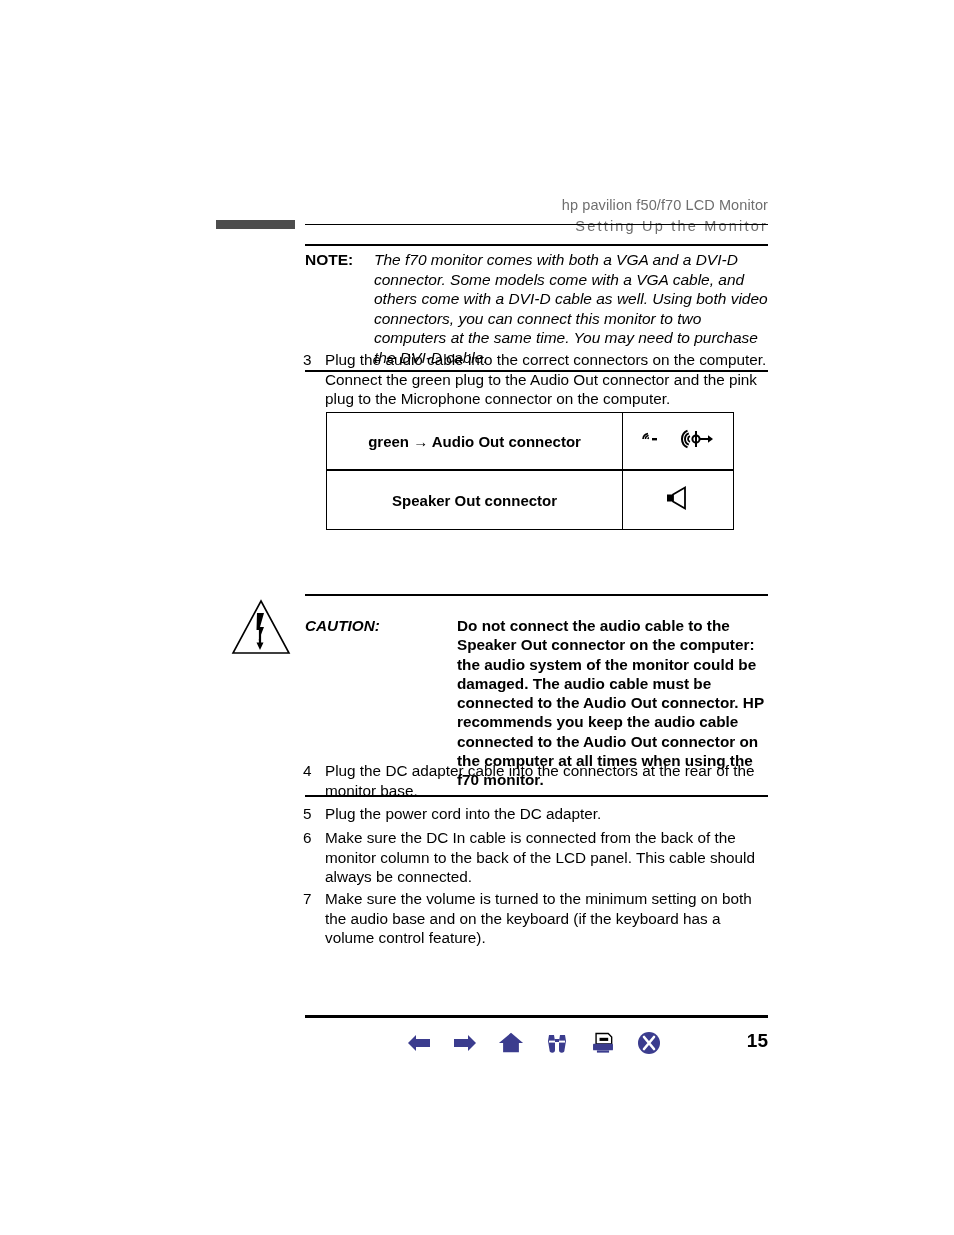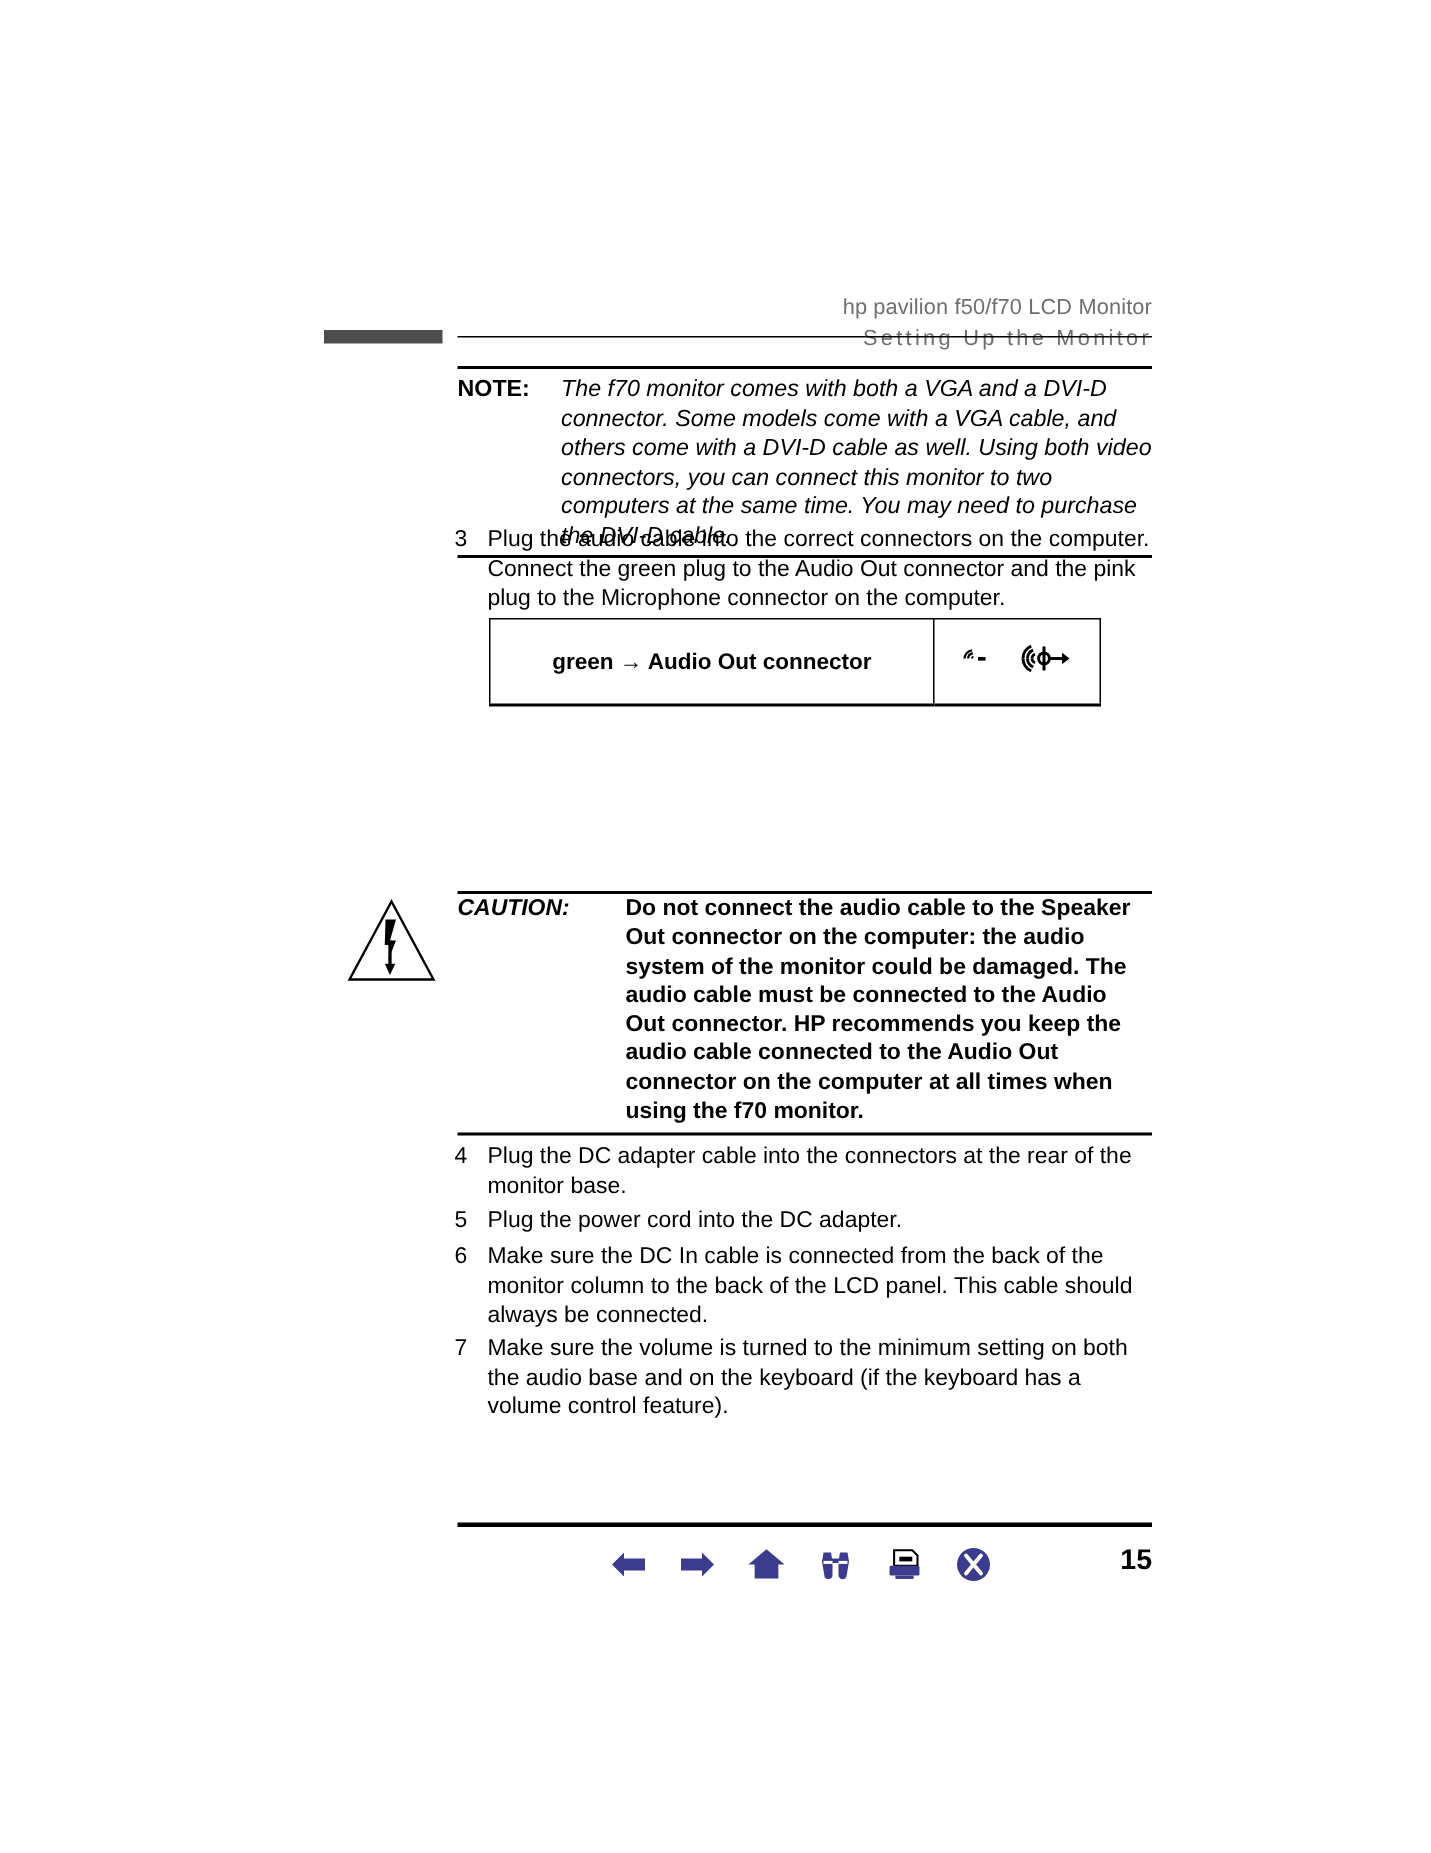--- a/index.html
+++ b/index.html
@@ -153,21 +153,22 @@
     width: 463px;
   }
   .caution-top-rule,
   .caution-bottom-rule {
     width: 463px;
     height: 2px;
     background: #000000;
   }
   .caution-body {
     display: flex;
-    padding: 0 0 5px 0;
+    padding: 20px 0 5px 0;
+    gap: 40px;
   }
   .caution-label {
     font-weight: bold;
     font-style: italic;
     font-size: 15.3px;
     line-height: 19.3px;
     width: 112px;
     flex: 0 0 112px;
   }
   .caution-text {
@@ -269,20 +270,31 @@
                 <path d="M12 11 A3 3 0 0 0 14 13.8" stroke="#000" stroke-width="1.8" fill="none"></path>
                 <circle cx="20" cy="11" r="3.6" stroke="#000" stroke-width="2" fill="none"></circle>
                 <line x1="20" y1="3" x2="20" y2="19" stroke="#000" stroke-width="2"></line>
                 <line x1="23" y1="11" x2="33" y2="11" stroke="#000" stroke-width="2"></line>
                 <path d="M32 7.2 L37 11 L32 14.8 Z" fill="#000"></path>
               </svg>
             </span>
           </div>
         </td>
       </tr>
+      <tr class="row-3">
+        <td class="conn-label-cell">Speaker Out connector</td>
+        <td class="conn-icon-cell">
+          <span>
+            <svg width="30" height="26" viewBox="0 0 30 26" aria-hidden="true">
+              <rect x="4" y="9.5" width="6" height="7" fill="#000"></rect>
+              <path d="M10 9.5 L22 2.5 L22 23.5 L10 16.5 Z" stroke="#000" stroke-width="1.8" fill="none"></path>
+            </svg>
+          </span>
+        </td>
+      </tr>
     </tbody>
   </table>
 
   <div class="warn-icon">
     <svg width="62" height="60" viewBox="0 0 62 60" aria-hidden="true">
       <path d="M31 4 L59 56 L3 56 Z" stroke="#000" stroke-width="1.6" fill="none"></path>
       <path d="M27 16 L34 16 L30 30 L34 30 L28.5 44 L31 33 L26.5 33 Z" fill="#000"></path>
       <line x1="30" y1="30" x2="30" y2="49" stroke="#000" stroke-width="2.2"></line>
       <path d="M26.5 45.5 L33.5 45.5 L30 53 Z" fill="#000"></path>
     </svg>

